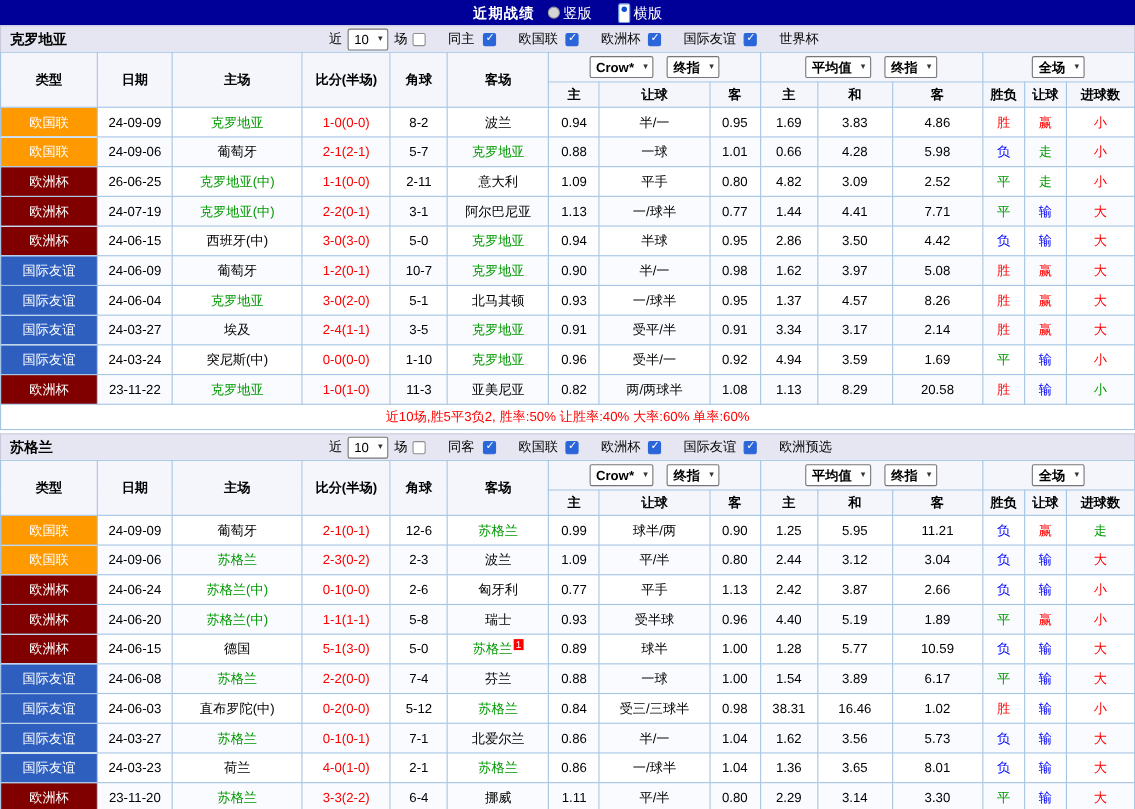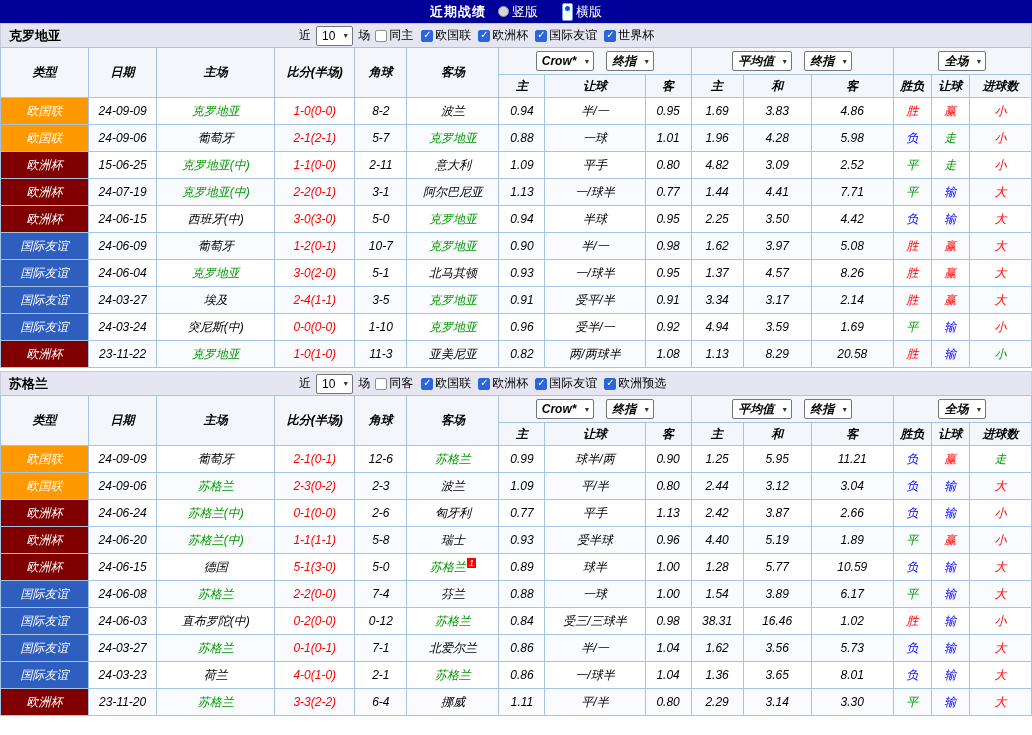--- a/index.html
+++ b/index.html
@@ -13,30 +13,30 @@
   .rdot{width:11px;height:11px;border-radius:50%;display:inline-block;position:relative;box-sizing:border-box;}
   .rdot.idle{background:#d6d6d6;border:1px solid #9a9a9a;}
   .rdot.sel{background:#fff;border:1px solid #6aa0e0;}
   .rdot.sel::after{content:"";position:absolute;left:2px;top:2px;width:5px;height:5px;border-radius:50%;background:#0a50d0;}
 
   
   .section + .section{margin-top:3px;}
   .sec-head{position:relative;height:24px;background:var(--section_bg,#E6E6F2);border:1px solid #C9C9DE;border-bottom:none;display:flex;align-items:center;padding-left:8px;box-sizing:border-box;}
   .team{font-weight:bold;font-size:13px;}
   .filters{position:absolute;left:298px;top:0;height:100%;display:flex;align-items:center;gap:5px;}
-  .chk{display:inline-flex;align-items:center;gap:2px;cursor:pointer;}
+  .chk{display:inline-flex;align-items:center;gap:20px;cursor:pointer;}
   .comps{display:inline-flex;gap:7px;margin-left:3px;}
   .box{width:12px;height:12px;border:1px solid #8f8f8f;background:#fff;display:inline-block;position:relative;border-radius:2px;box-sizing:border-box;}
   .box.checked{background:#2A66D9;border-color:#2A66D9;}
   .box.checked::after{content:"\2713";position:absolute;left:1px;top:-2px;color:#fff;font-size:10px;font-weight:bold;line-height:12px;}
   .sel{display:inline-flex;align-items:center;background:#fff;border:1px solid #767676;height:18px;padding:0 3px 0 5px;gap:7px;cursor:pointer;border-radius:2px;font-size:12px;color:#000;}
   .sel .arr{font-size:7px;color:#333;}
 
   
-  table{border-collapse:collapse;table-layout:fixed;width:1032px;font-style:italic;}
+  table{border-collapse:collapse;table-layout:fixed;width:1032px;}
   th,td{border:1px solid var(--border,#A4C4E4);text-align:center;padding:0;overflow:hidden;white-space:nowrap;}
   thead th{background:#F4F6FB;font-weight:bold;}
   thead tr.r1 th{height:26px;}
   thead tr.r2 th{height:22px;}
   .grp-inner{display:flex;justify-content:center;align-items:center;gap:12px;}
   tbody td{height:26px;}
   tbody tr:nth-child(even){background:#FAFBFE;}
   td.type{color:#fff;}
   td.score{color:var(--score_red,#FF0000);}
   td.focus{color:var(--team_green,#009900);}
@@ -190,30 +190,30 @@
             <tr>
               <td class="type" style="background: rgb(255, 153, 0);">欧国联</td>
               <td class="date">24-09-06</td>
               <td>葡萄牙</td>
               <td class="score">2-1(2-1)</td>
               <td class="corner">5-7</td>
               <td class="focus">克罗地亚</td>
               <td class="odds">0.88</td>
               <td class="odds">一球</td>
               <td class="odds">1.01</td>
-              <td class="odds">1.96</td>
+              <td class="odds">0.66</td>
               <td class="odds">4.28</td>
               <td class="odds">5.98</td>
               <td class="res-blue">负</td>
               <td class="res-green">走</td>
               <td class="res-red">小</td>
             </tr>
             <tr>
               <td class="type" style="background: rgb(128, 0, 0);">欧洲杯</td>
-              <td class="date">15-06-25</td>
+              <td class="date">26-06-25</td>
               <td class="focus">克罗地亚(中)</td>
               <td class="score">1-1(0-0)</td>
               <td class="corner">2-11</td>
               <td>意大利</td>
               <td class="odds">1.09</td>
               <td class="odds">平手</td>
               <td class="odds">0.80</td>
               <td class="odds">4.82</td>
               <td class="odds">3.09</td>
               <td class="odds">2.52</td>
@@ -241,21 +241,21 @@
             <tr>
               <td class="type" style="background: rgb(128, 0, 0);">欧洲杯</td>
               <td class="date">24-06-15</td>
               <td>西班牙(中)</td>
               <td class="score">3-0(3-0)</td>
               <td class="corner">5-0</td>
               <td class="focus">克罗地亚</td>
               <td class="odds">0.94</td>
               <td class="odds">半球</td>
               <td class="odds">0.95</td>
-              <td class="odds">2.25</td>
+              <td class="odds">2.86</td>
               <td class="odds">3.50</td>
               <td class="odds">4.42</td>
               <td class="res-blue">负</td>
               <td class="res-blue">输</td>
               <td class="res-red">大</td>
             </tr>
             <tr>
               <td class="type" style="background: rgb(46, 95, 191);">国际友谊</td>
               <td class="date">24-06-09</td>
               <td>葡萄牙</td>
@@ -335,20 +335,21 @@
               <td class="odds">1.08</td>
               <td class="odds">1.13</td>
               <td class="odds">8.29</td>
               <td class="odds">20.58</td>
               <td class="res-red">胜</td>
               <td class="res-blue">输</td>
               <td class="res-green">小</td>
             </tr>
           </tbody>
     </table>
+    <div class="summary">近10场,胜5平3负2, 胜率:50% 让胜率:40% 大率:60% 单率:60%</div>
   </div>
 
   <div class="section">
     <div class="sec-head">
       <span class="team">苏格兰</span>
       <span class="filters">
         <span>近</span>
         <span class="sel">
               <span class="sel-text">10</span>
               <span class="arr">▼</span>
@@ -550,21 +551,21 @@
               <td class="odds">6.17</td>
               <td class="res-green">平</td>
               <td class="res-blue">输</td>
               <td class="res-red">大</td>
             </tr>
             <tr>
               <td class="type" style="background: rgb(46, 95, 191);">国际友谊</td>
               <td class="date">24-06-03</td>
               <td>直布罗陀(中)</td>
               <td class="score">0-2(0-0)</td>
-              <td class="corner">0-12</td>
+              <td class="corner">5-12</td>
               <td class="focus">苏格兰</td>
               <td class="odds">0.84</td>
               <td class="odds">受三/三球半</td>
               <td class="odds">0.98</td>
               <td class="odds">38.31</td>
               <td class="odds">16.46</td>
               <td class="odds">1.02</td>
               <td class="res-red">胜</td>
               <td class="res-blue">输</td>
               <td class="res-red">小</td>

